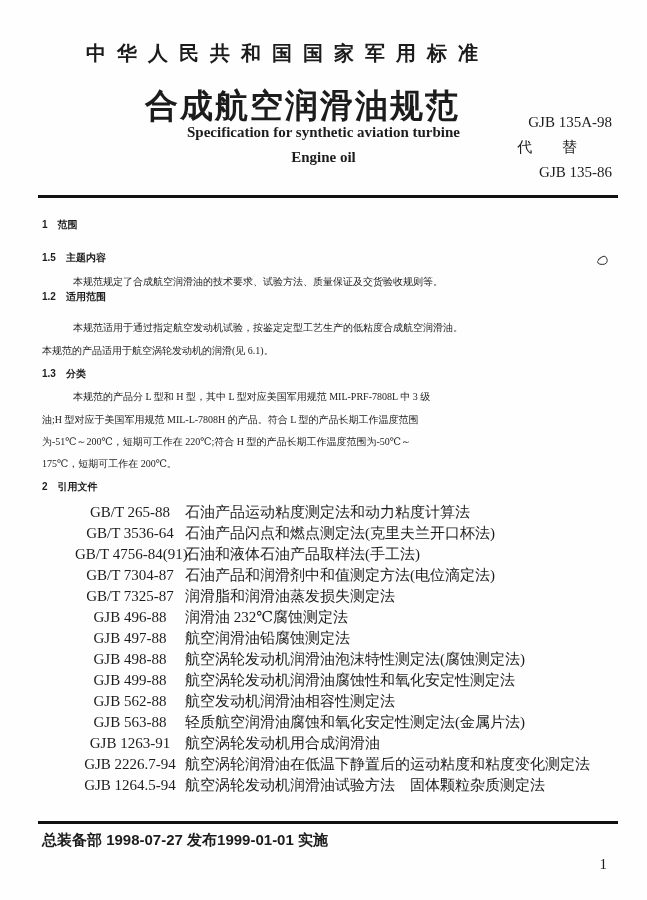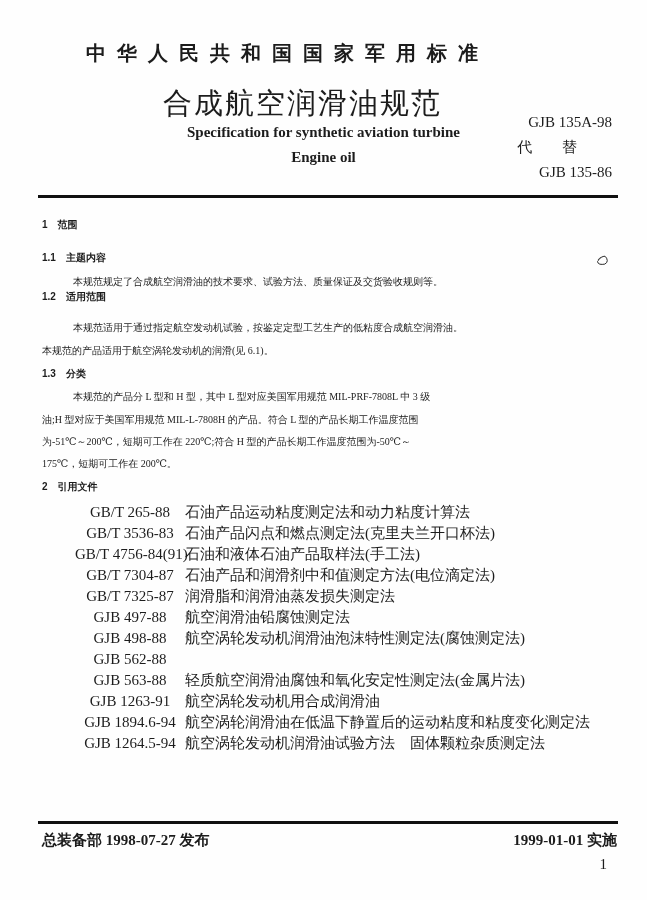--- a/index.html
+++ b/index.html
@@ -24,22 +24,22 @@
     font-family: "Liberation Sans", "DejaVu Sans", sans-serif;
     font-weight: bold;
     font-size: 20px;
     letter-spacing: 11px;
     padding-right: 72px;
     box-sizing: border-box;
   }
   .title-cn {
     top: 84px;
     font-family: "Liberation Sans", "DejaVu Sans", sans-serif;
-    font-weight: normal;
-    font-size: 29px;
+    font-weight: bold;
+    font-size: 33px;
     letter-spacing: 2px;
     padding-right: 42px;
     box-sizing: border-box;
   }
   .title-en { 
     font-weight: bold;
     font-size: 15px;
     box-sizing: border-box;
   }
   .title-en-1 { top: 124px; }
@@ -77,22 +77,21 @@
     font-size: 15px;
     text-align: center;
   }
   .ref-row { display: flex; height: 21px; line-height: 21px; white-space: nowrap; }
   .ref-code { width: 110px; flex: 0 0 110px; }
 
   .footer-row {
     position: absolute;
     top: 831px; left: 42px; right: 30px;
     display: flex;
-    justify-content: space-between;
-    font-family: Liberation Serif, serif;
+    font-family: Liberation Sans, sans-serif;
     font-weight: bold;
     font-size: 15px;
   }
   .page-number {
     top: 856px; right: 40px;
     font-size: 15px;
   }
   .cursor-mark { top: 253px; left: 595px; }
 </style>
 </head>
@@ -113,74 +112,83 @@
 
   <div class="rule rule-top"></div>
 
   <div class="abs cursor-mark">
     <svg width="16" height="16" viewBox="0 0 16 16">
       <path d="M3.2 10.2 Q1.8 8.2 3.3 7.6 Q3.0 5.6 4.6 6.1 Q4.6 4.2 6.1 4.8 Q6.5 3.2 8.0 3.8 Q8.7 2.8 10.2 3.4 L11.6 5.2 Q12.8 7.6 11.8 9.4 Q10.2 11.8 7.2 11.4 Q4.6 11.6 3.2 10.2 Z" fill="none" stroke="#2a2a2a" stroke-width="1"></path>
     </svg>
   </div>
 
   <div class="bline h-num" style="top:216px">1　范围</div>
-  <div class="bline h-sub" style="top:249px">1.1　主题内容</div>
+  <div class="bline h-sub" style="top:249px">1.5　主题内容</div>
   <div class="bline indent" style="top:273px">本规范规定了合成航空润滑油的技术要求、试验方法、质量保证及交货验收规则等。</div>
   <div class="bline h-sub" style="top:288px">1.2　适用范围</div>
   <div class="bline indent" style="top:319px">本规范适用于通过指定航空发动机试验，按鉴定定型工艺生产的低粘度合成航空润滑油。</div>
   <div class="bline" style="top:342px">本规范的产品适用于航空涡轮发动机的润滑(见 6.1)。</div>
   <div class="bline h-sub" style="top:365px">1.3　分类</div>
   <div class="bline indent" style="top:388px">本规范的产品分 L 型和 H 型，其中 L 型对应美国军用规范 MIL-PRF-7808L 中 3 级</div>
   <div class="bline" style="top:411px">油;H 型对应于美国军用规范 MIL-L-7808H 的产品。符合 L 型的产品长期工作温度范围</div>
   <div class="bline" style="top:433px">为-51℃～200℃，短期可工作在 220℃;符合 H 型的产品长期工作温度范围为-50℃～</div>
   <div class="bline" style="top:455px">175℃，短期可工作在 200℃。</div>
   <div class="bline h-num" style="top:478px">2　引用文件</div>
 
   <div class="refs">
     <div class="ref-row">
         <span class="ref-code">GB/T 265-88</span>
         <span class="ref-title">石油产品运动粘度测定法和动力粘度计算法</span>
       </div>
     <div class="ref-row">
-        <span class="ref-code">GB/T 3536-83</span>
+        <span class="ref-code">GB/T 3536-64</span>
         <span class="ref-title">石油产品闪点和燃点测定法(克里夫兰开口杯法)</span>
       </div>
     <div class="ref-row">
         <span class="ref-code">GB/T 4756-84(91)</span>
         <span class="ref-title">石油和液体石油产品取样法(手工法)</span>
       </div>
     <div class="ref-row">
         <span class="ref-code">GB/T 7304-87</span>
         <span class="ref-title">石油产品和润滑剂中和值测定方法(电位滴定法)</span>
       </div>
     <div class="ref-row">
         <span class="ref-code">GB/T 7325-87</span>
         <span class="ref-title">润滑脂和润滑油蒸发损失测定法</span>
       </div>
     <div class="ref-row">
+        <span class="ref-code">GJB 496-88</span>
+        <span class="ref-title">润滑油 232℃腐蚀测定法</span>
+      </div>
+    <div class="ref-row">
         <span class="ref-code">GJB 497-88</span>
         <span class="ref-title">航空润滑油铅腐蚀测定法</span>
       </div>
     <div class="ref-row">
         <span class="ref-code">GJB 498-88</span>
         <span class="ref-title">航空涡轮发动机润滑油泡沫特性测定法(腐蚀测定法)</span>
       </div>
     <div class="ref-row">
+        <span class="ref-code">GJB 499-88</span>
+        <span class="ref-title">航空涡轮发动机润滑油腐蚀性和氧化安定性测定法</span>
+      </div>
+    <div class="ref-row">
         <span class="ref-code">GJB 562-88</span>
+        <span class="ref-title">航空发动机润滑油相容性测定法</span>
       </div>
     <div class="ref-row">
         <span class="ref-code">GJB 563-88</span>
         <span class="ref-title">轻质航空润滑油腐蚀和氧化安定性测定法(金属片法)</span>
       </div>
     <div class="ref-row">
         <span class="ref-code">GJB 1263-91</span>
         <span class="ref-title">航空涡轮发动机用合成润滑油</span>
       </div>
     <div class="ref-row">
-        <span class="ref-code">GJB 1894.6-94</span>
+        <span class="ref-code">GJB 2226.7-94</span>
         <span class="ref-title">航空涡轮润滑油在低温下静置后的运动粘度和粘度变化测定法</span>
       </div>
     <div class="ref-row">
         <span class="ref-code">GJB 1264.5-94</span>
         <span class="ref-title">航空涡轮发动机润滑油试验方法　固体颗粒杂质测定法</span>
       </div>
   </div>
 
   <div class="rule rule-bottom"></div>
 

